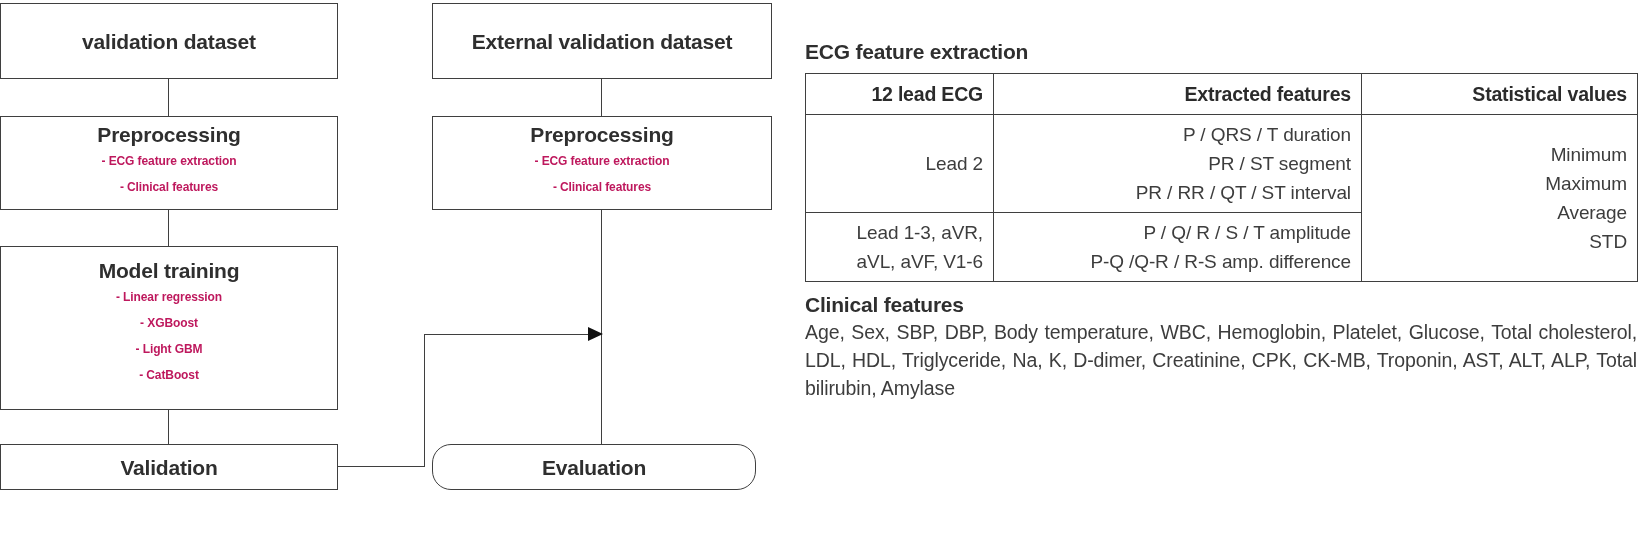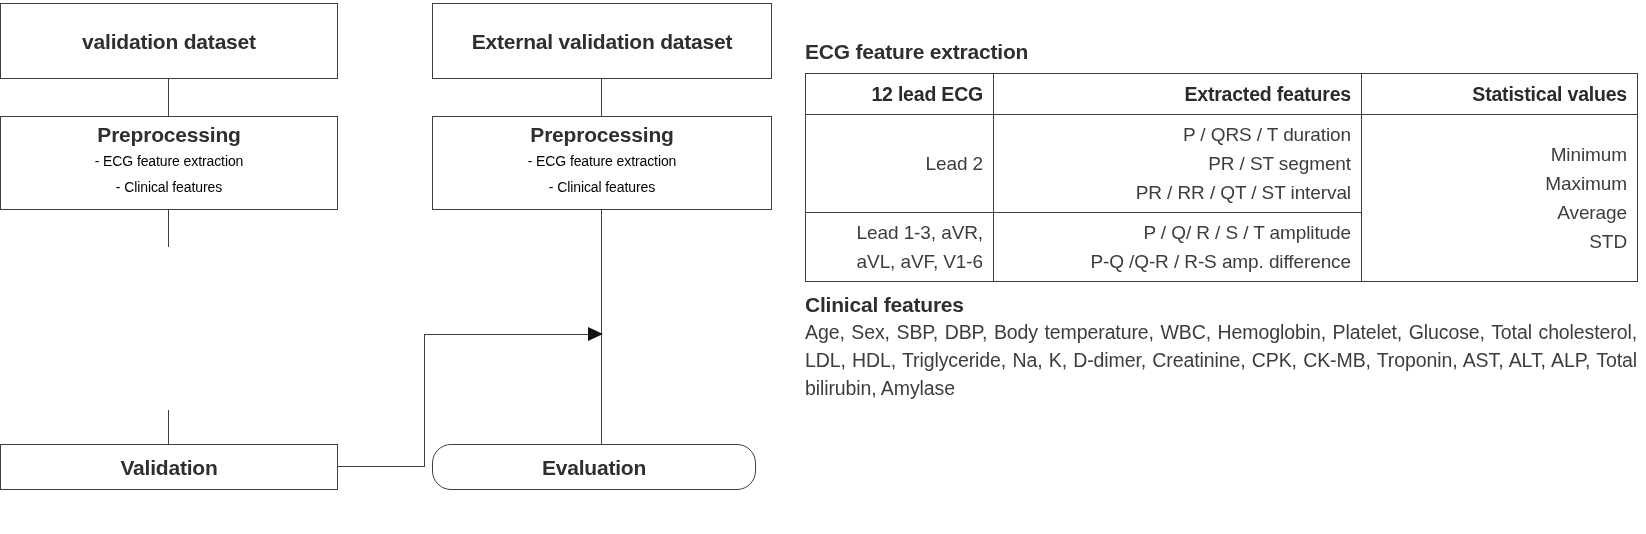--- a/index.html
+++ b/index.html
@@ -37,24 +37,24 @@
     z-index: 3;
   }
   .fbox .fb-title {
     font-weight: bold;
     font-size: 21px;
     line-height: 27px;
     letter-spacing: -0.2px;
     color: #2f2f2f;
   }
   .fbox .fb-line {
-    font-size: 14px;
+    font-size: 12px;
     line-height: 26px;
-    font-weight: normal;
-    color: #000000;
+    font-weight: bold;
+    color: #be185d;
     letter-spacing: -0.1px;
   }
 
   
   #box-dev        { left: 0px;   top: 3px;   width: 338px; height: 76px;  justify-content: center; }
   #box-prep-left  { left: 0px;   top: 116px; width: 338px; height: 94px;  justify-content: flex-start; padding-top: 4px; }
   #box-model      { left: 0px;   top: 246px; width: 338px; height: 164px; justify-content: flex-start; padding-top: 10px; }
   #box-valid      { left: 0px;   top: 444px; width: 338px; height: 46px;  justify-content: center; }
 
   #box-ext        { left: 432px; top: 3px;   width: 340px; height: 76px;  justify-content: center; }
@@ -167,20 +167,27 @@
   <div class="vline" id="conn-dev-prep"></div>
 
   <div class="fbox" id="box-prep-left">
     <div class="fb-title">Preprocessing</div>
     <div class="fb-line">- ECG feature extraction</div>
     <div class="fb-line">- Clinical features</div>
   </div>
 
   <div class="vline" id="conn-prep-model"></div>
 
+  <div class="fbox" id="box-model">
+    <div class="fb-title">Model training</div>
+    <div class="fb-line">- Linear regression</div>
+    <div class="fb-line">- XGBoost</div>
+    <div class="fb-line">- Light GBM</div>
+    <div class="fb-line">- CatBoost</div>
+  </div>
 
   <div class="vline" id="conn-model-valid"></div>
 
   <div class="fbox" id="box-valid">
     <div class="fb-title">Validation</div>
   </div>
 
   <div class="fbox" id="box-ext">
     <div class="fb-title">External validation dataset</div>
   </div>

